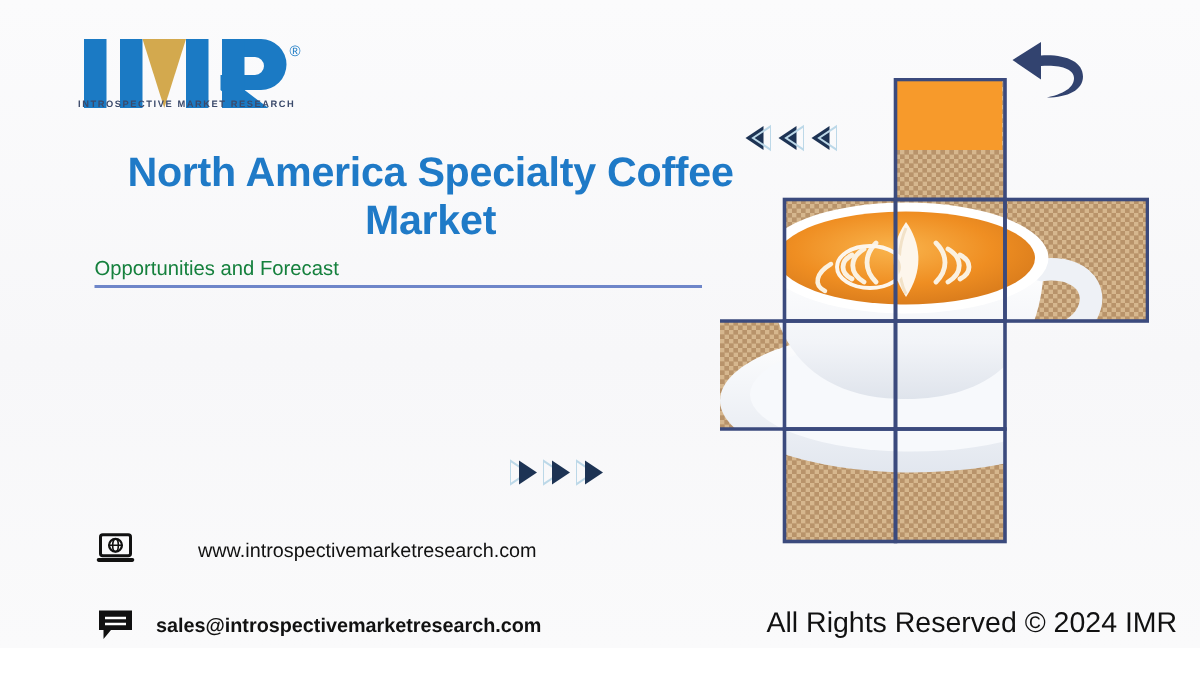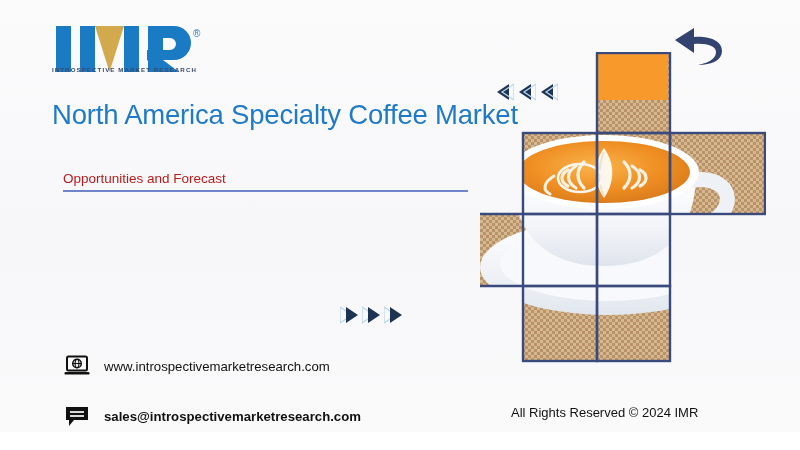--- a/index.html
+++ b/index.html
@@ -26,26 +26,26 @@
   .logo svg{display:block;}
   .logo-tag{
     position:absolute;left:52px;top:66px;width:150px;
     font-size:6.2px;letter-spacing:1.05px;color:#3b4a6b;
     font-weight:600;white-space:nowrap;
   }
 
   
   .title{
     position:absolute;left:52px;top:99px;width:470px;
-    font-size:27.5px;line-height:32px;font-weight:normal;
-    color:#1f7ac7;letter-spacing:-0.2px;
+    font-size:27.5px;line-height:32px;font-weight:bold;
+    color:#1f7ac7;letter-spacing:-0.2px;text-align:center;
   }
   .subtitle{
     position:absolute;left:63px;top:171px;width:430px;
-    font-size:13.5px;color:#b91c1c;font-weight:400;
+    font-size:13.5px;color:#15803d;font-weight:400;
   }
   .rule{
     position:absolute;left:63px;top:190px;width:405px;height:2px;
     background:#6e86c9;
   }
   .body-copy{
     position:absolute;left:49px;top:210px;width:400px;
     font-size:13.3px;line-height:21.5px;color:#1a1a1a;
   }
 
@@ -55,27 +55,27 @@
   .tri-bot{left:340px;top:305px;}
   .tri{width:22px;height:20px;position:relative;}
   .tri svg{position:absolute;left:0;top:0;}
 
   .undo{position:absolute;left:672px;top:22px;width:54px;height:46px;}
 
   
   .collage{position:absolute;left:480px;top:52px;width:286px;height:312px;}
 
   
-  .contact-web{position:absolute;left:64px;top:355px;display:flex;align-items:center;}
+  .contact-web{position:absolute;left:64px;top:355px;display:flex;align-items:center;gap:28px;}
   .contact-mail{position:absolute;left:64px;top:405px;display:flex;align-items:center;font-weight:bold;}
   .c-icon{width:26px;height:22px;margin-right:14px;flex:0 0 auto;}
   .c-text{font-size:13.2px;color:#111;}
   .copyright{
     position:absolute;left:511px;top:405px;
-    font-size:13px;color:#111;white-space:nowrap;
+    font-size:19px;color:#111;white-space:nowrap;
   }
 </style>
 </head>
 <body>
 
 <div class="page">
   <div class="canvas"></div>
   <div class="whitefoot"></div>
 
   <div class="logo">

